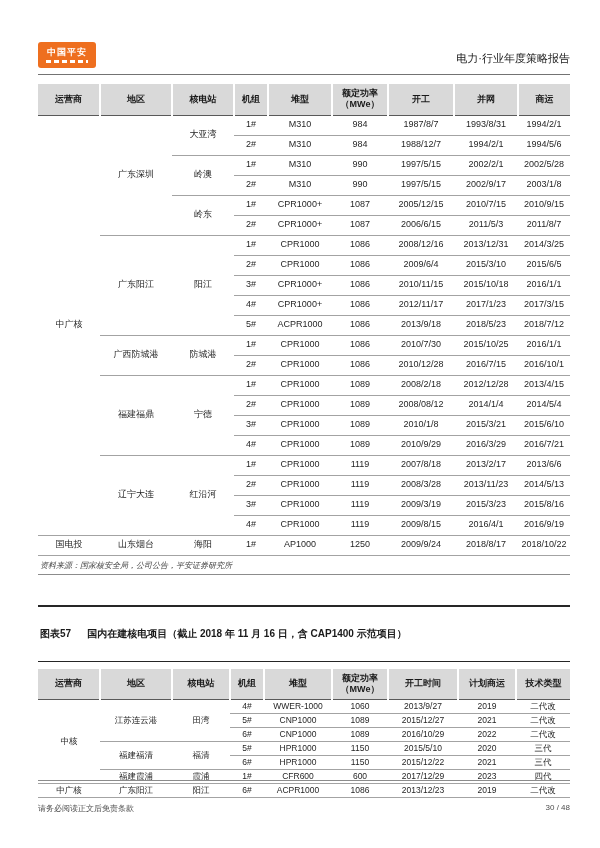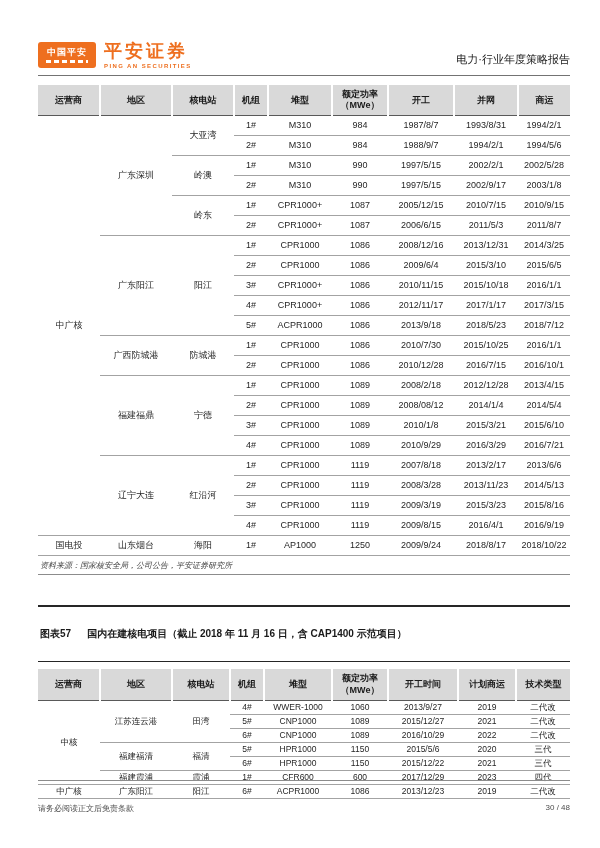--- a/index.html
+++ b/index.html
@@ -76,24 +76,20 @@
 
 <div class="page">
   <div class="content">
 
     <div class="pa-header">
       <div class="brand">
         <div class="badge" style="background: rgb(238, 111, 31);">
           <div class="badge-main">中国平安</div>
           <div class="badge-strip"></div>
         </div>
-        <div class="brand-text">
-          <div class="brand-name" style="color: rgb(238, 111, 31);">平安证券</div>
-          <div class="brand-sub" style="color: rgb(238, 111, 31);">PING AN SECURITIES</div>
-        </div>
       </div>
       <div class="report-type">电力·行业年度策略报告</div>
     </div>
     <div class="header-rule"></div>
 
     <table class="tbl" id="table1-el">
       <colgroup>
         <col style="width:62px">
           <col style="width:72px">
           <col style="width:62px">
@@ -127,21 +123,21 @@
             <td>M310</td>
             <td>984</td>
             <td>1987/8/7</td>
             <td>1993/8/31</td>
             <td>1994/2/1</td>
           </tr>
           <tr>
             <td>2#</td>
             <td>M310</td>
             <td>984</td>
-            <td>1988/9/7</td>
+            <td>1988/12/7</td>
             <td>1994/2/1</td>
             <td>1994/5/6</td>
           </tr>
           <tr>
             <td rowspan="2">岭澳</td>
             <td>1#</td>
             <td>M310</td>
             <td>990</td>
             <td>1997/5/15</td>
             <td>2002/2/1</td>
@@ -196,21 +192,21 @@
             <td>1086</td>
             <td>2010/11/15</td>
             <td>2015/10/18</td>
             <td>2016/1/1</td>
           </tr>
           <tr>
             <td>4#</td>
             <td>CPR1000+</td>
             <td>1086</td>
             <td>2012/11/17</td>
-            <td>2017/1/17</td>
+            <td>2017/1/23</td>
             <td>2017/3/15</td>
           </tr>
           <tr>
             <td>5#</td>
             <td>ACPR1000</td>
             <td>1086</td>
             <td>2013/9/18</td>
             <td>2018/5/23</td>
             <td>2018/7/12</td>
           </tr>
@@ -374,21 +370,21 @@
             <td>2016/10/29</td>
             <td>2022</td>
             <td>二代改</td>
           </tr>
           <tr>
             <td rowspan="2">福建福清</td>
             <td rowspan="2">福清</td>
             <td>5#</td>
             <td>HPR1000</td>
             <td>1150</td>
-            <td>2015/5/6</td>
+            <td>2015/5/10</td>
             <td>2020</td>
             <td>三代</td>
           </tr>
           <tr>
             <td>6#</td>
             <td>HPR1000</td>
             <td>1150</td>
             <td>2015/12/22</td>
             <td>2021</td>
             <td>三代</td>

